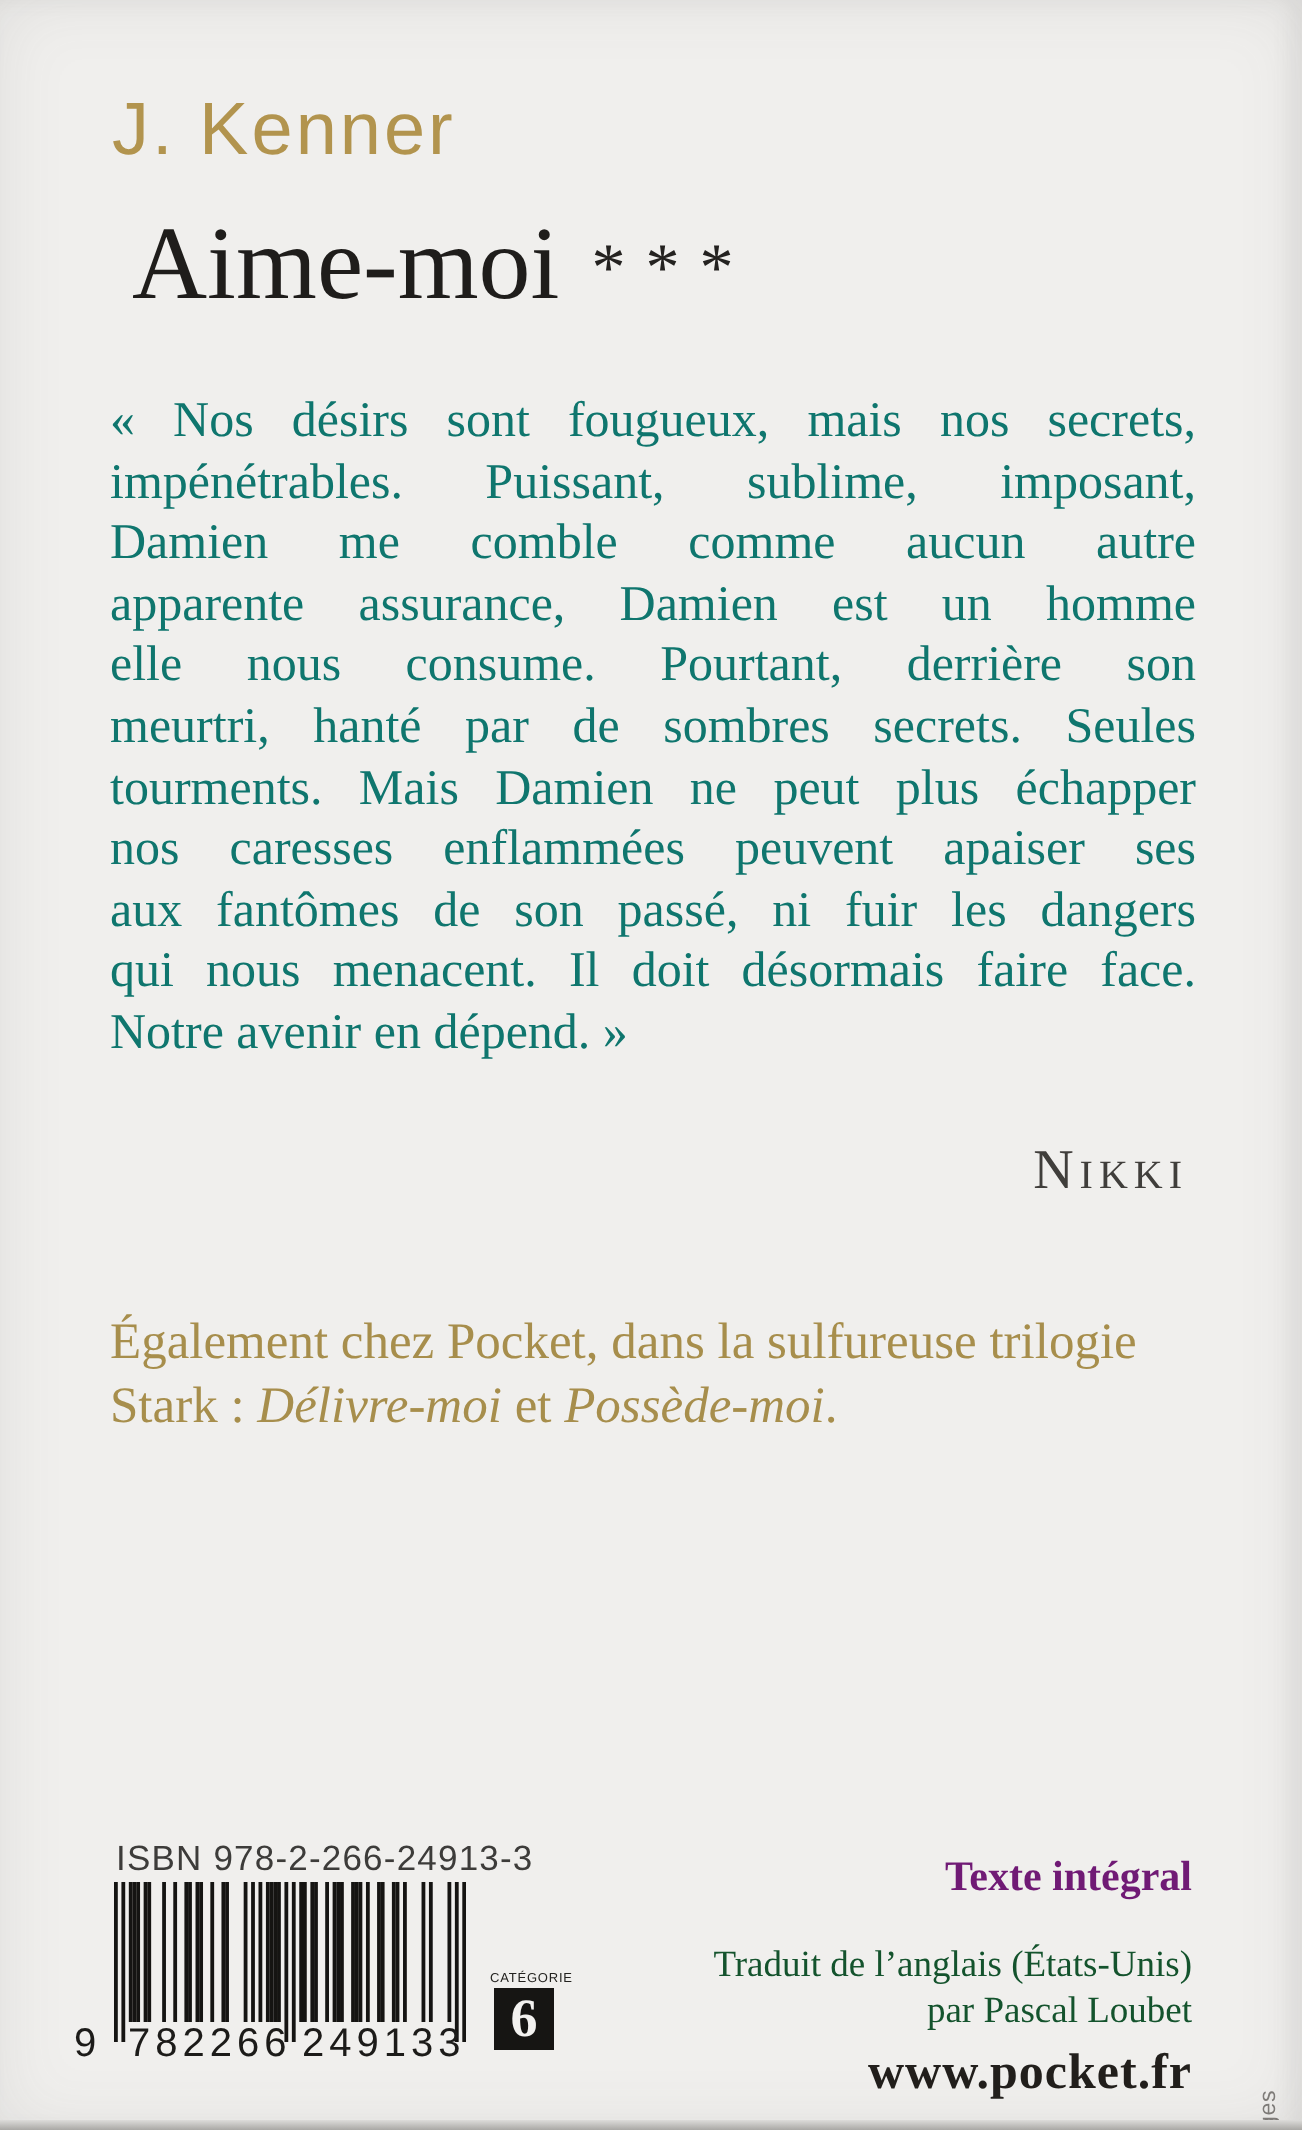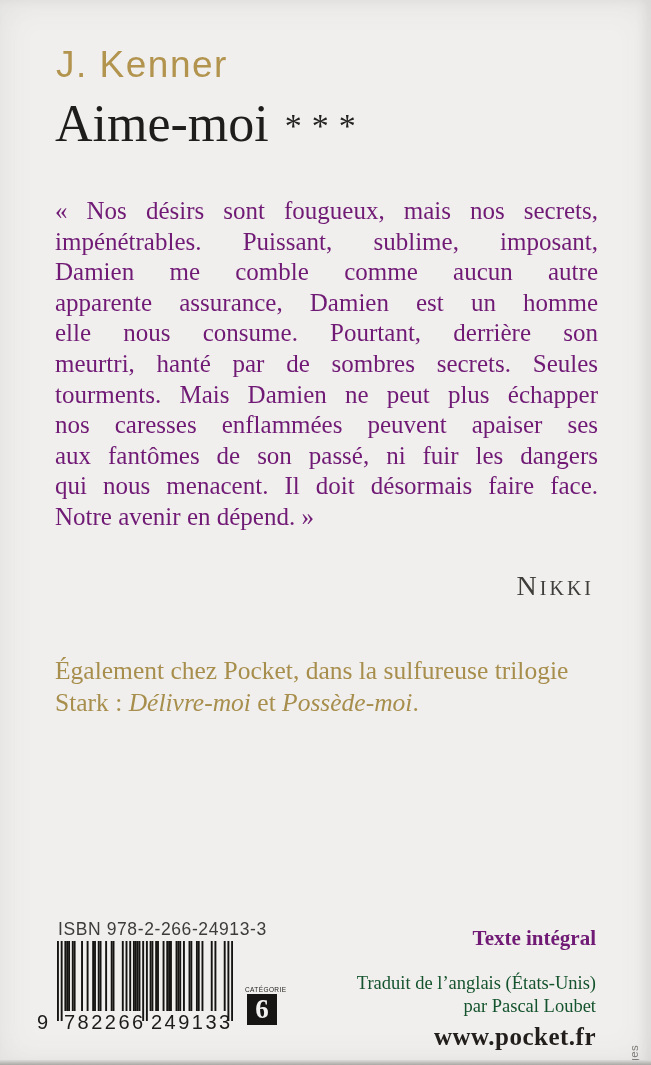--- a/index.html
+++ b/index.html
@@ -24,22 +24,22 @@
 
   
   .author{
     position:absolute;left:56px;top:46px;
     font-family:"Liberation Sans", sans-serif;
     font-size:37px;line-height:38px;
     letter-spacing:1.5px;
     color:#b2944e;
   }
   .title-row{
-    position:absolute;left:55px;top:96px;
-    font-size:52px;line-height:56px;
+    position:absolute;left:66px;top:96px;
+    font-size:52px;line-height:74px;
     color:#1f1d1b;
     white-space:nowrap;
   }
   .title-stars{
     display:inline-block;
     font-size:34px;
     letter-spacing:10px;
     position:relative;top:-4px;margin-left:16px;
     color:#242220;
   }
@@ -47,21 +47,21 @@
   
   .quote{
     position:absolute;left:55px;top:196px;width:543px;
     font-size:25px;
   }
   .qline{
     line-height:30.6px;
     text-align:justify;
     text-align-last:justify;
     white-space:nowrap;
-    color:#701a75;
+    color:#0f766e;
   }
   .qline.last{text-align-last:left;}
   .attribution{
     position:absolute;right:57px;top:570px;
     font-variant:small-caps;
     font-size:28px;letter-spacing:3px;
     color:#403e3b;
     margin-left:28px;
   }
 

